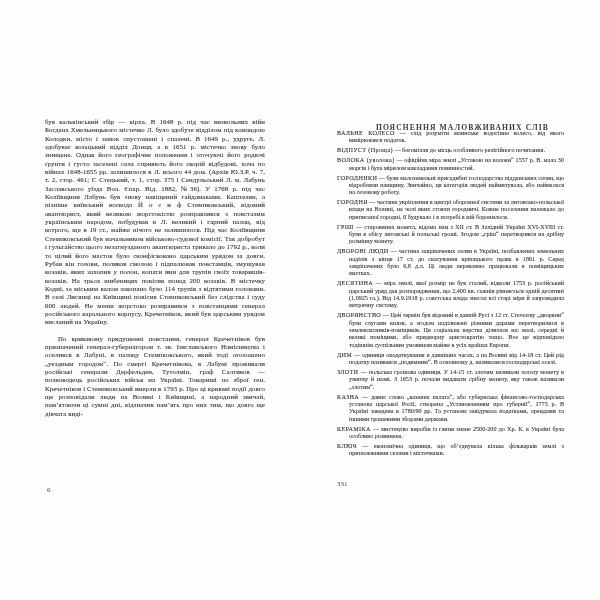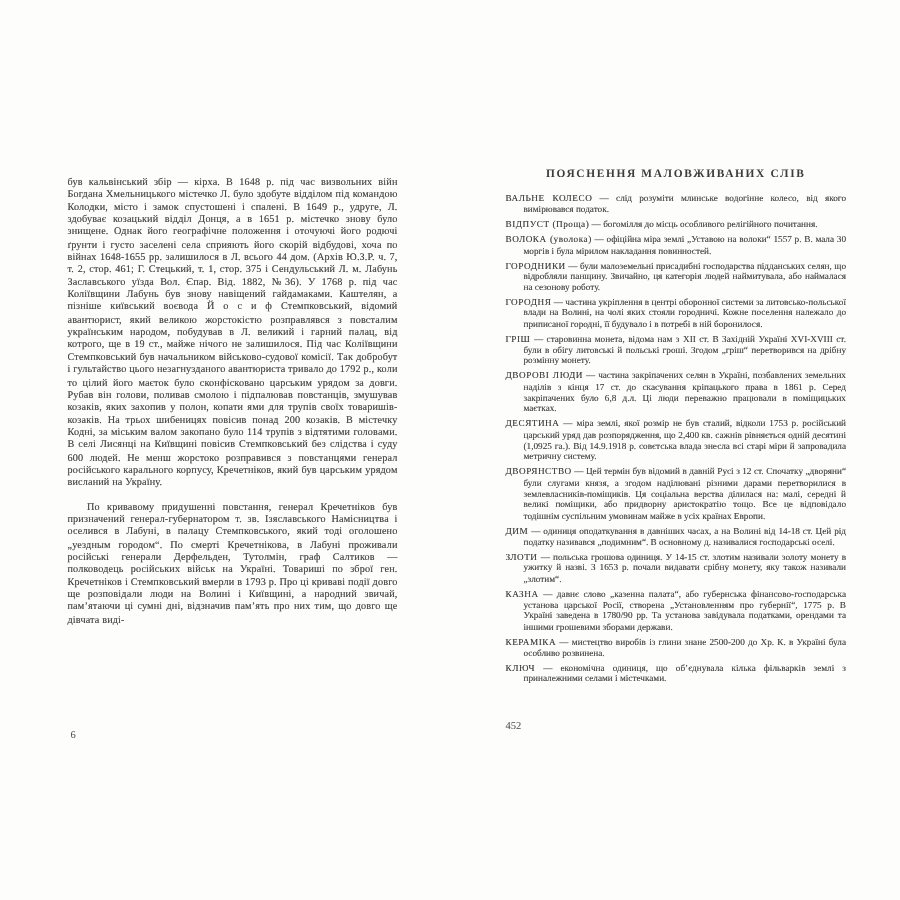--- a/index.html
+++ b/index.html
@@ -19,21 +19,21 @@
   }
   .left-text p{margin:0;}
   .left-text p.indent{text-indent:13px;margin-top:8px;}
   .page-num{
     position:absolute;font-size:7px;color:#4a4a4a;
   }
   .page-num.left{left:47px;top:486px;}
   .page-num.right{left:337px;top:480px;}
   
   .glossary-title{
-    position:absolute;left:337px;top:111px;width:227px;margin:0;
+    position:absolute;left:337px;top:111px;width:227px;margin:12px;
     font-size:7.6px;font-weight:bold;text-align:center;
     letter-spacing:1.1px;color:#3d3d3d;
     font-family:"Liberation Serif", serif;
   }
   .entries{
     position:absolute;left:337px;top:130px;width:227px;
     font-size:6.15px;line-height:7.35px;text-align:justify;
   }
   .entries p{
     margin:0 0 2.6px 0;
@@ -66,16 +66,16 @@
         <p><span class="term">ГРІШ</span><span> — старовинна монета, відома нам з XII ст. В Західній Україні XVI-XVIII ст. були в обігу литовські й польські гроші. Згодом „гріш“ перетворився на дрібну розмінну монету.</span></p>
         <p><span class="term">ДВОРОВІ ЛЮДИ</span><span> — частина закріпачених селян в Україні, позбавлених земельних наділів з кінця 17 ст. до скасування кріпацького права в 1861 р. Серед закріпачених було 6,8 д.л. Ці люди переважно працювали в поміщицьких маєтках.</span></p>
         <p><span class="term">ДЕСЯТИНА</span><span> — міра землі, якої розмір не був сталий, відколи 1753 р. російський царський уряд дав розпорядження, що 2,400 кв. сажнів рівняється одній десятині (1,0925 га.). Від 14.9.1918 р. совєтська влада знесла всі старі міри й запровадила метричну систему.</span></p>
         <p><span class="term">ДВОРЯНСТВО</span><span> — Цей термін був відомий в давній Русі з 12 ст. Спочатку „дворяни“ були слугами князя, а згодом наділювані різними дарами перетворилися в землевласників-поміщиків. Ця соціальна верства ділилася на: малі, середні й великі поміщики, або придворну аристократію тощо. Все це відповідало тодішнім суспільним умовинам майже в усіх країнах Европи.</span></p>
         <p><span class="term">ДИМ</span><span> — одиниця оподаткування в давніших часах, а на Волині від 14-18 ст. Цей рід податку називався „подимним“. В основному д. називалися господарські оселі.</span></p>
         <p><span class="term">ЗЛОТИ</span><span> — польська грошова одиниця. У 14-15 ст. злотим називали золоту монету в ужитку й назві. З 1653 р. почали видавати срібну монету, яку також називали „злотим“.</span></p>
         <p><span class="term">КАЗНА</span><span> — давнє слово „казенна палата“, або губернська фінансово-господарська установа царської Росії, створена „Установленням про губернії“, 1775 р. В Україні заведена в 1780/90 рр. Та установа завідувала податками, орендами та іншими грошевими зборами держави.</span></p>
         <p><span class="term">КЕРАМІКА</span><span> — мистецтво виробів із глини знане 2500-200 до Хр. К. в Україні була особливо розвинена.</span></p>
         <p><span class="term">КЛЮЧ</span><span> — економічна одиниця, що об’єднувала кілька фільварків землі з приналежними селами і містечками.</span></p>
       </div>
-    <div class="page-num right">452</div>
+    <div class="page-num right">331</div>
   </div>
 
 </div>
 
 </body></html>

